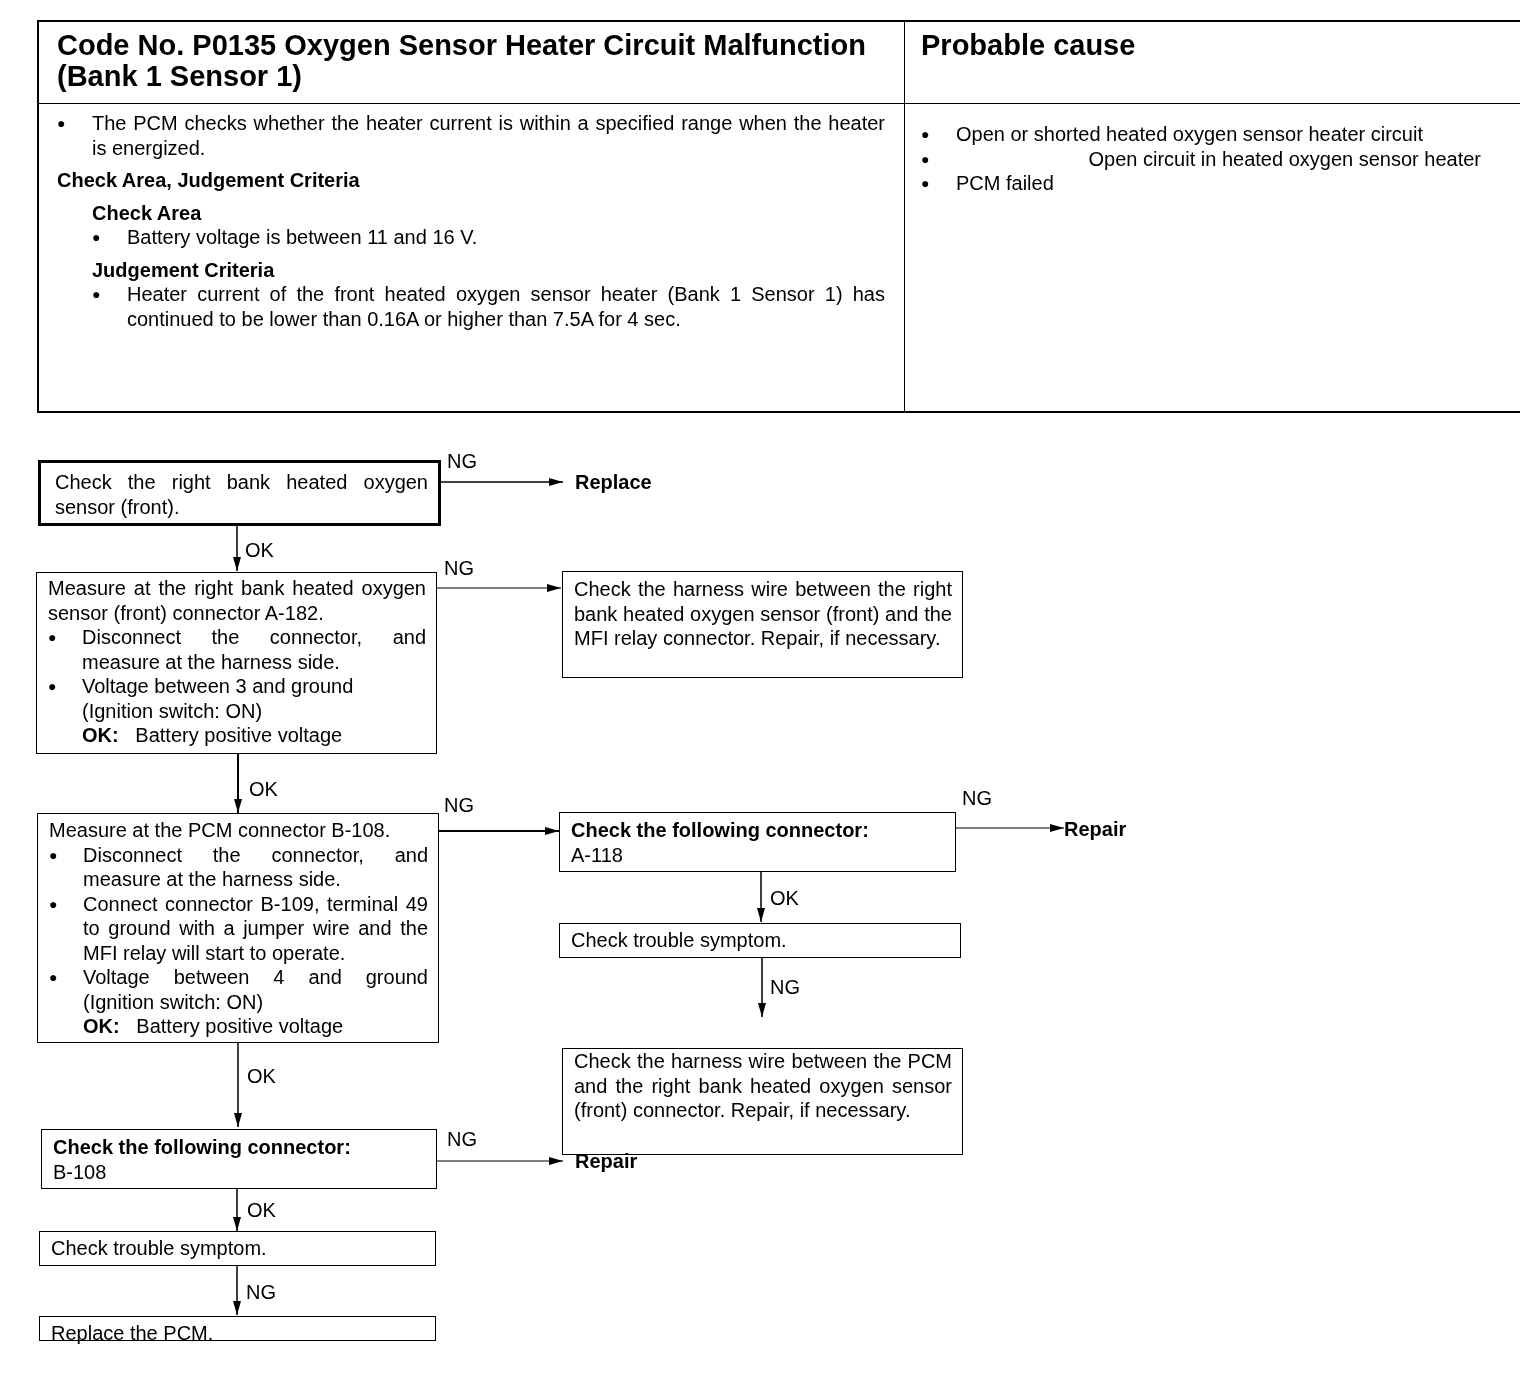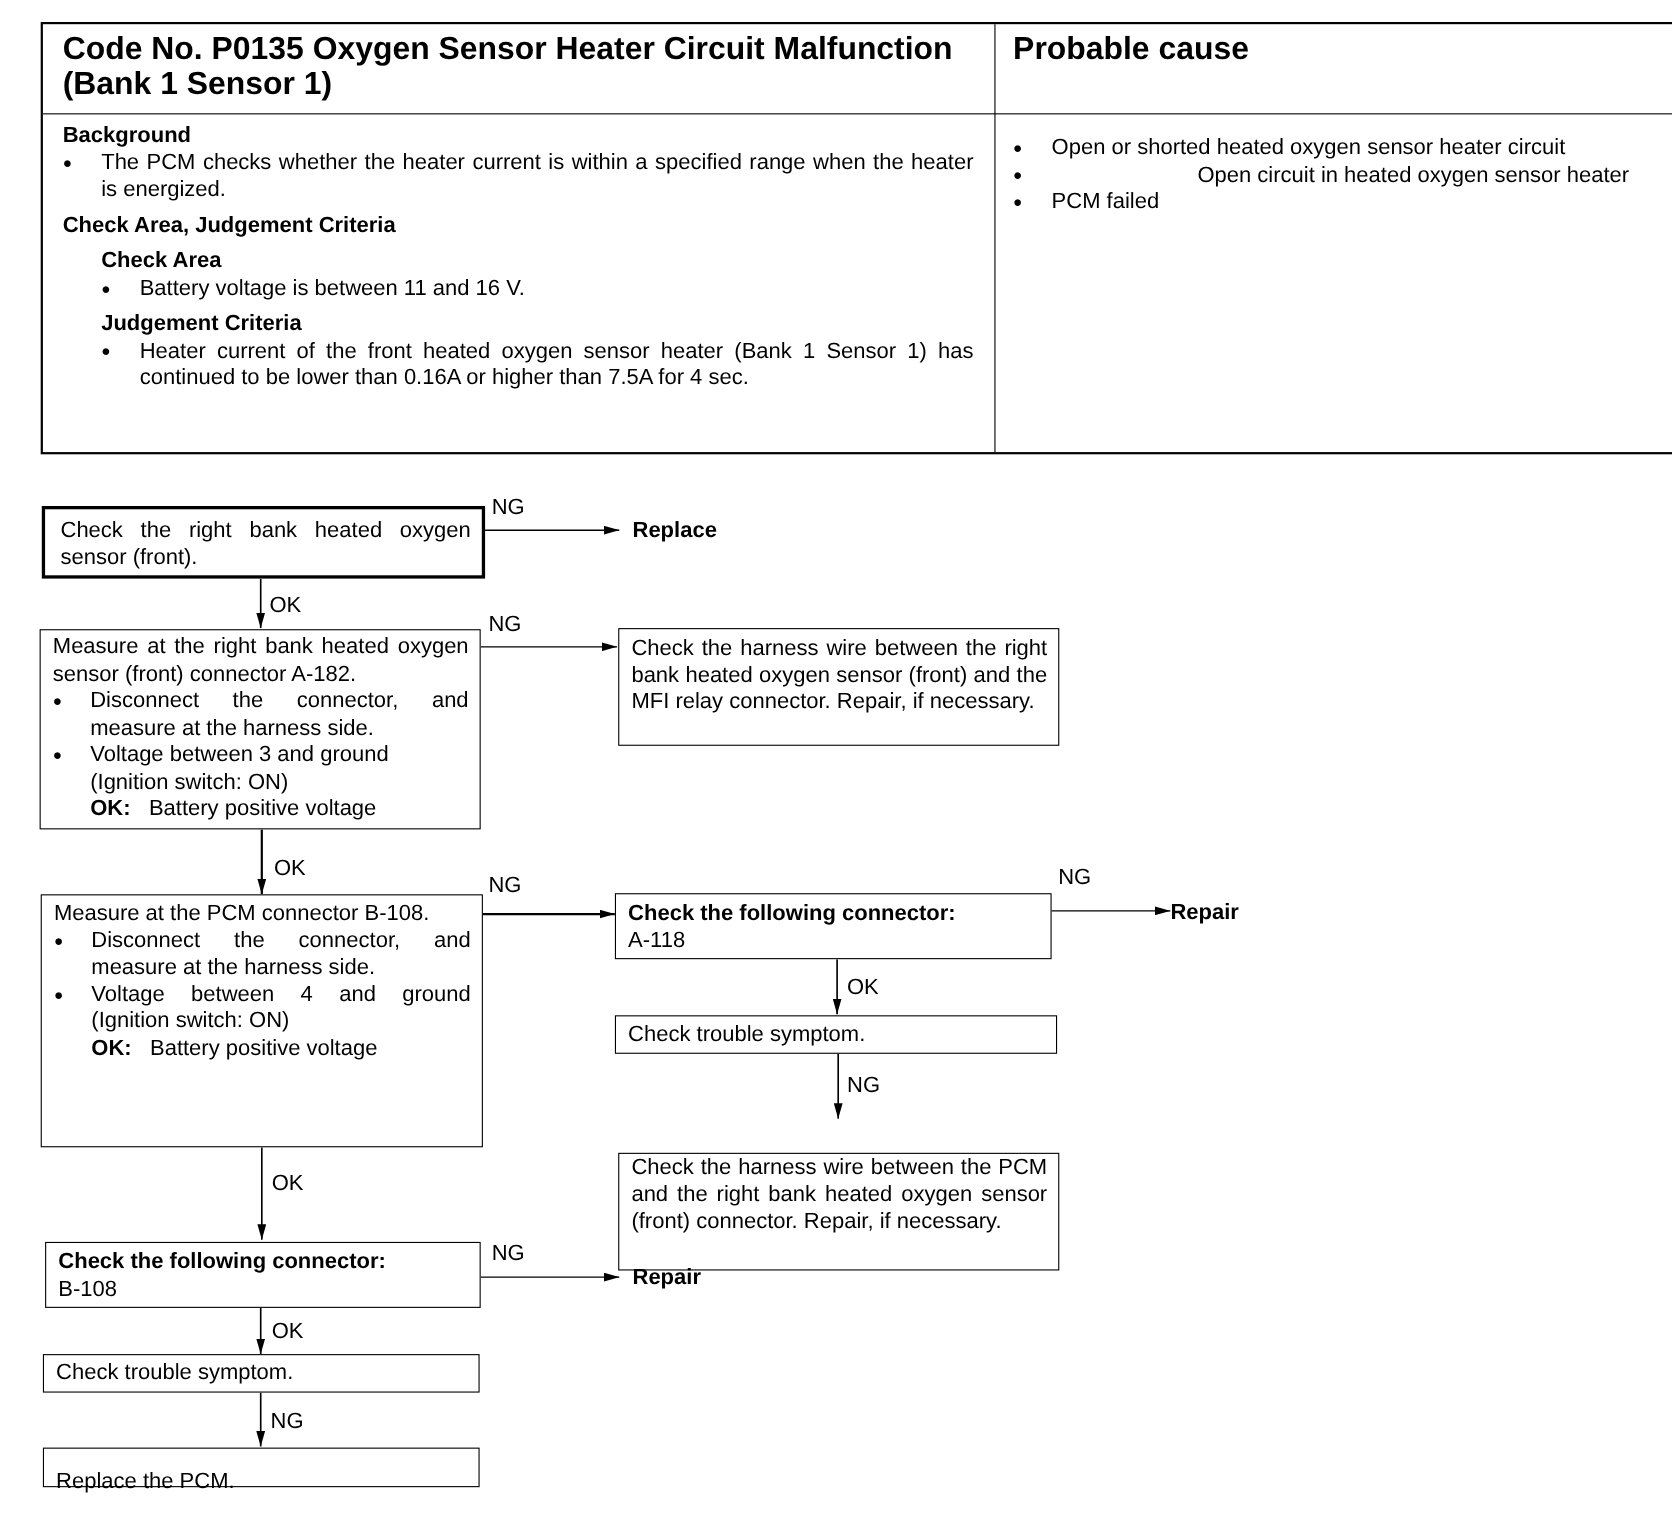--- a/index.html
+++ b/index.html
@@ -36,21 +36,20 @@
 </head>
 <body>
 
 <div class="tbl">
   <div class="vline"></div>
   <div class="hline"></div>
   <div class="title">Code No. P0135 Oxygen Sensor Heater Circuit Malfunction (Bank 1 Sensor 1)</div>
   <div class="pc-title">Probable cause</div>
 
   <div class="sec left-col">
-    <div class="bold">Background</div>
     <div class="bl">The PCM checks whether the heater current is within a specified range when the heater is energized.</div>
     <div class="gap"></div>
     <div class="bold">Check Area, Judgement Criteria</div>
     <div class="gap"></div>
     <div class="indent">
       <div class="bold">Check Area</div>
       <div class="bl">Battery voltage is between 11 and 16 V.</div>
       <div class="gap"></div>
       <div class="bold">Judgement Criteria</div>
       <div class="bl">Heater current of the front heated oxygen sensor heater (Bank 1 Sensor 1) has continued to be lower than 0.16A or higher than 7.5A for 4 sec.</div>
@@ -114,20 +113,21 @@
 </div>
 <div class="lbl" style="left:444px; top:557px;">NG</div>
 <div class="box" style="left:562px; top:571px; width:401px; height:107px; padding-top:5px;">
   <div>Check the harness wire between the right bank heated oxygen sensor (front) and the MFI relay connector. Repair, if necessary.</div>
 </div>
 <div class="lbl" style="left:249px; top:778px;">OK</div>
 
 <div class="box" style="left:37px; top:813px; width:402px; height:230px; padding-top:4px;">
   <div>Measure at the PCM connector B-108.</div>
   <div class="bl">Disconnect the connector, and measure at the harness side.</div>
+  <div class="bl">Connect connector B-109, terminal 49 to ground with a jumper wire and the MFI relay will start to operate.</div>
   <div class="bl">Voltage between 4 and ground (Ignition switch: ON)</div>
   <div style="padding-left:34px;">
     <span class="bold">OK:</span>&nbsp;&nbsp;
     <span>Battery positive voltage</span>
   </div>
 </div>
 <div class="lbl" style="left:444px; top:794px;">NG</div>
 
 <div class="box" style="left:559px; top:812px; width:397px; height:60px; padding-top:5px;">
   <div class="bold">Check the following connector:</div>
@@ -154,15 +154,15 @@
 </div>
 <div class="lbl" style="left:447px; top:1128px;">NG</div>
 <div class="term" style="left:575px; top:1150px;">Repair</div>
 <div class="lbl" style="left:247px; top:1199px;">OK</div>
 
 <div class="box" style="left:39px; top:1231px; width:397px; height:35px; padding-top:4px;">
   <div>Check trouble symptom.</div>
 </div>
 <div class="lbl" style="left:246px; top:1281px;">NG</div>
 
-<div class="box" style="left:39px; top:1316px; width:397px; height:36px; padding-top:18px;">
+<div class="box" style="left:39px; top:1316px; width:397px; height:25px; padding-top:4px;">
   <div>Replace the PCM.</div>
 </div>
 
 </body></html>

